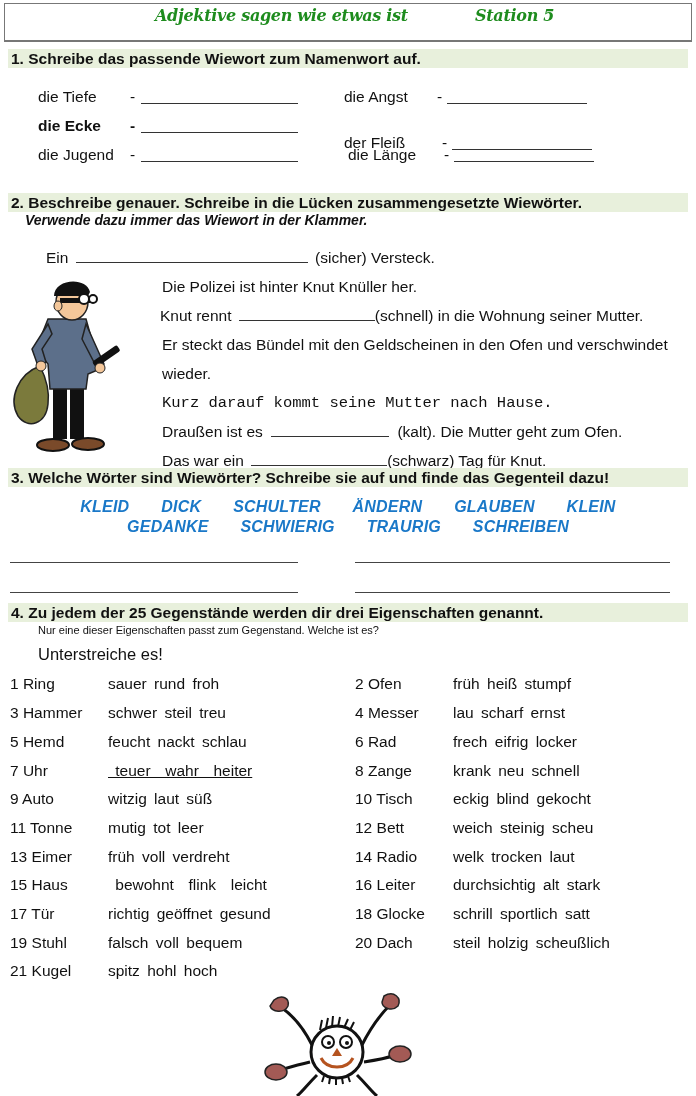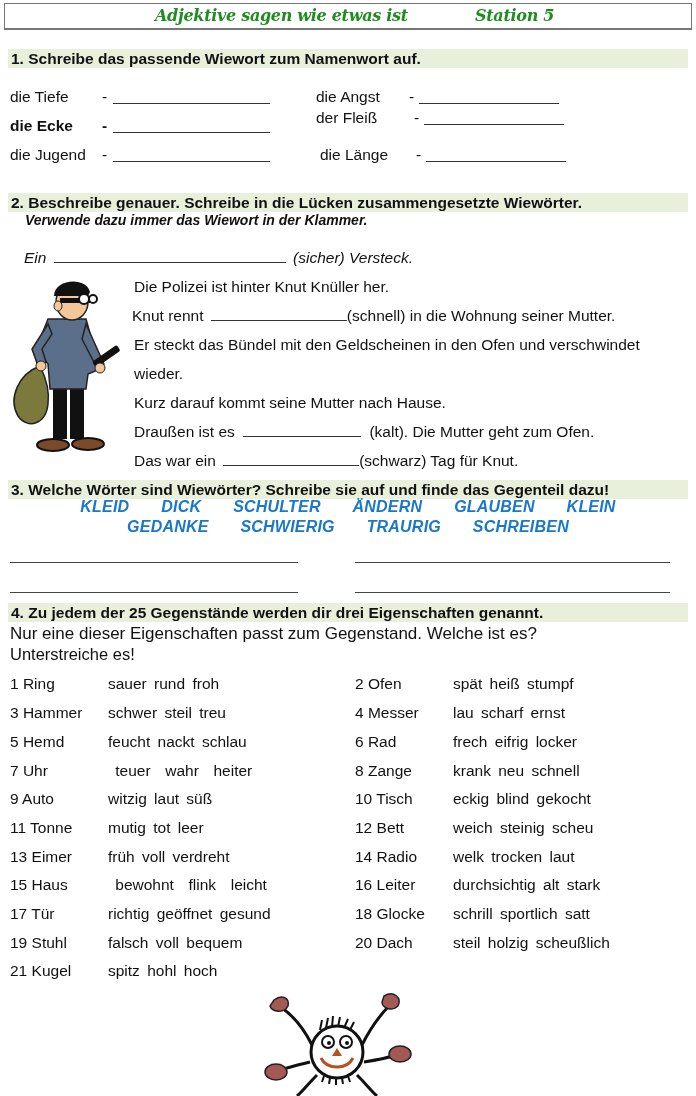--- a/index.html
+++ b/index.html
@@ -1,20 +1,20 @@
 <!DOCTYPE html>
 <html><head>
   <meta charset="utf-8">
   <style>
     * { box-sizing: border-box; margin: 0; padding: 0; }
     html, body { width: 696px; height: 1096px; background: #ffffff; overflow: hidden; }
     body { position: relative; font-family: "Liberation Sans", "DejaVu Sans", sans-serif; color: #111; font-size: 15.5px; }
 
     .title-box {
-      position: absolute; left: 4px; top: 3px; width: 688px; height: 27px;
+      position: absolute; left: 4px; top: 3px; width: 688px; height: 39px;
       border: 1px solid #777; border-bottom: 2px solid #777;
       display: flex; align-items: center;
     }
     .title-text, .station-text {
       position: absolute; top: 2px;
       font-family: "DejaVu Serif", serif; font-style: italic; font-weight: bold;
       color: #1e8c1e; font-size: 16px; letter-spacing: -0.3px;
     }
     .title-text { left: 150px; }
     .station-text { left: 470px; }
@@ -22,21 +22,21 @@
     .section-bar {
       position: absolute; left: 8px; width: 680px; height: 19px;
       background: #e8f0dc;
       font-weight: bold; font-size: 15.5px; line-height: 19px; padding-left: 3px;
       white-space: nowrap;
     }
     .sub-italic {
       position: absolute; left: 25px; font-weight: bold; font-style: italic; font-size: 14px;
     }
 
-    .line-text { position: absolute; white-space: nowrap; font-size: 15.5px; }
+    .line-text { position: absolute; white-space: nowrap; font-size: 15.5px; margin-left: 28px; }
     .blank { display: inline-block; border-bottom: 1px solid #333; height: 13px; vertical-align: baseline; }
 
     .blue-words {
       position: absolute; left: 0; width: 696px; text-align: center;
       color: #1a78c8; font-weight: bold; font-style: italic; font-size: 16px;
       word-spacing: 6px; letter-spacing: 0.2px;
     }
     .write-line { position: absolute; height: 1px; background: #444; }
 
     .table-row { position: absolute; white-space: nowrap; font-size: 15.5px; }
@@ -72,36 +72,36 @@
     <span class="blank" style="position:absolute; left:103px; top:3px; width:157px;"></span>
   </div>
 </div>
 
 <div>
   <div class="line-text" style="left:316px; top:88px;">
     <span>die Angst</span>
     <span style="position:absolute; left:93px;">-</span>
     <span class="blank" style="position:absolute; left:103px; top:3px; width:140px;"></span>
   </div>
-  <div class="line-text" style="left:316px; top:109px;text-align:right;">
+  <div class="line-text" style="left:316px; top:134px;text-align:right;">
     <span>der Fleiß</span>
     <span style="position:absolute; left:98px;">-</span>
     <span class="blank" style="position:absolute; left:108px; top:3px; width:140px;"></span>
   </div>
   <div class="line-text" style="left:320px; top:146px;">
     <span>die Länge</span>
     <span style="position:absolute; left:96px;">-</span>
     <span class="blank" style="position:absolute; left:106px; top:3px; width:140px;"></span>
   </div>
 </div>
 
 <div class="section-bar" style="top:193px;">2. Beschreibe genauer. Schreibe in die Lücken zusammengesetzte Wiewörter.</div>
 <div class="sub-italic" style="top:212px;">Verwende dazu immer das Wiewort in der Klammer.</div>
 
-<div class="line-text" style="left:24px; top:249px;font-style:italic;">
+<div class="line-text" style="left:18px; top:249px;">
   <span>Ein</span>
   <span class="blank" style="width:232px; margin:0 3px;"></span>
   <span>(sicher) Versteck.</span>
 </div>
 
 <svg class="figure" style="left:8px; top:274px;" width="118" height="190" viewBox="0 0 118 190">
 
   <rect x="45" y="110" width="14" height="55" fill="#111"></rect>
   <rect x="62" y="110" width="14" height="55" fill="#111"></rect>
 
@@ -132,59 +132,59 @@
   <ellipse cx="50" cy="32" rx="4" ry="5" fill="#f4c79a" stroke="#222" stroke-width="1"></ellipse>
 </svg>
 
 <div class="line-text" style="left:134px; top:278px;">Die Polizei ist hinter Knut Knüller her.</div>
 <div class="line-text" style="left:132px; top:307px;">
   <span>Knut rennt</span>
   <span class="blank" style="width:136px; margin-left:3px;"></span><span>(schnell) in die Wohnung seiner Mutter.</span>
 </div>
 <div class="line-text" style="left:134px; top:336px;">Er steckt das Bündel mit den Geldscheinen in den Ofen und verschwindet</div>
 <div class="line-text" style="left:134px; top:365px;">wieder.</div>
-<div class="line-text" style="left:134px; top:394px;">Kurz darauf kommt seine Mutter nach Hause.</div>
+<div class="line-text" style="left:134px; top:394px;font-family:Liberation Mono, monospace;">Kurz darauf kommt seine Mutter nach Hause.</div>
 <div class="line-text" style="left:134px; top:423px;">
   <span>Draußen ist es</span>
   <span class="blank" style="width:118px; margin:0 4px;"></span>
   <span>(kalt). Die Mutter geht zum Ofen.</span>
 </div>
 <div class="line-text" style="left:134px; top:452px;">
   <span>Das war ein</span>
   <span class="blank" style="width:136px; margin-left:3px;"></span><span>(schwarz) Tag für Knut.</span>
 </div>
 
-<div class="section-bar" style="top:480px;">3. Welche Wörter sind Wiewörter? Schreibe sie auf und finde das Gegenteil dazu!</div>
+<div class="section-bar" style="top:468px;">3. Welche Wörter sind Wiewörter? Schreibe sie auf und finde das Gegenteil dazu!</div>
 <div class="blue-words" style="top:498px; white-space:pre;">KLEID   DICK   SCHULTER   ÄNDERN   GLAUBEN   KLEIN</div>
 <div class="blue-words" style="top:518px; white-space:pre;">GEDANKE   SCHWIERIG   TRAURIG   SCHREIBEN</div>
 
 <div class="write-line" style="left:10px; top:562px; width:288px;"></div>
 <div class="write-line" style="left:355px; top:562px; width:315px;"></div>
 <div class="write-line" style="left:10px; top:592px; width:288px;"></div>
 <div class="write-line" style="left:355px; top:592px; width:315px;"></div>
 
 <div class="section-bar" style="top:603px;">4. Zu jedem der 25 Gegenstände werden dir drei Eigenschaften genannt.</div>
-<div class="line-text" style="left:10px; top:624px; font-size:17px;">Nur eine dieser Eigenschaften passt zum Gegenstand. Welche ist es?</div>
+<div class="line-text" style="left:10px; top:624px; font-size:11px;">Nur eine dieser Eigenschaften passt zum Gegenstand. Welche ist es?</div>
 <div class="line-text" style="left:10px; top:645px; font-size:16.5px;">Unterstreiche es!</div>
 
 <div class="table-row" style="left:10px; top:675px;">
     <span class="item-label">1 Ring</span>
     <span class="item-props">sauer  rund  froh</span>
   </div>
 <div class="table-row" style="left:10px; top:704px;">
     <span class="item-label">3 Hammer</span>
     <span class="item-props">schwer  steil  treu</span>
   </div>
 <div class="table-row" style="left:10px; top:733px;">
     <span class="item-label">5 Hemd</span>
     <span class="item-props">feucht  nackt  schlau</span>
   </div>
 <div class="table-row" style="left:10px; top:762px;">
     <span class="item-label">7 Uhr</span>
-    <span class="item-props" style="white-space:pre;"> teuer  wahr  heiter</span>
+    <span class="item-props" style="white-space:pre;text-decoration:underline;"> teuer  wahr  heiter</span>
   </div>
 <div class="table-row" style="left:10px; top:790px;">
     <span class="item-label">9 Auto</span>
     <span class="item-props">witzig  laut  süß</span>
   </div>
 <div class="table-row" style="left:10px; top:819px;">
     <span class="item-label">11 Tonne</span>
     <span class="item-props">mutig  tot  leer</span>
   </div>
 <div class="table-row" style="left:10px; top:848px;">
@@ -203,21 +203,21 @@
     <span class="item-label">19 Stuhl</span>
     <span class="item-props">falsch  voll  bequem</span>
   </div>
 <div class="table-row" style="left:10px; top:962px;">
     <span class="item-label">21 Kugel</span>
     <span class="item-props">spitz  hohl  hoch</span>
   </div>
 
 <div class="table-row" style="left:355px; top:675px;">
     <span class="item-label">2 Ofen</span>
-    <span class="item-props">spät  heiß  stumpf</span>
+    <span class="item-props">früh  heiß  stumpf</span>
   </div>
 <div class="table-row" style="left:355px; top:704px;">
     <span class="item-label">4 Messer</span>
     <span class="item-props">lau  scharf  ernst</span>
   </div>
 <div class="table-row" style="left:355px; top:733px;">
     <span class="item-label">6 Rad</span>
     <span class="item-props">frech  eifrig  locker</span>
   </div>
 <div class="table-row" style="left:355px; top:762px;">

